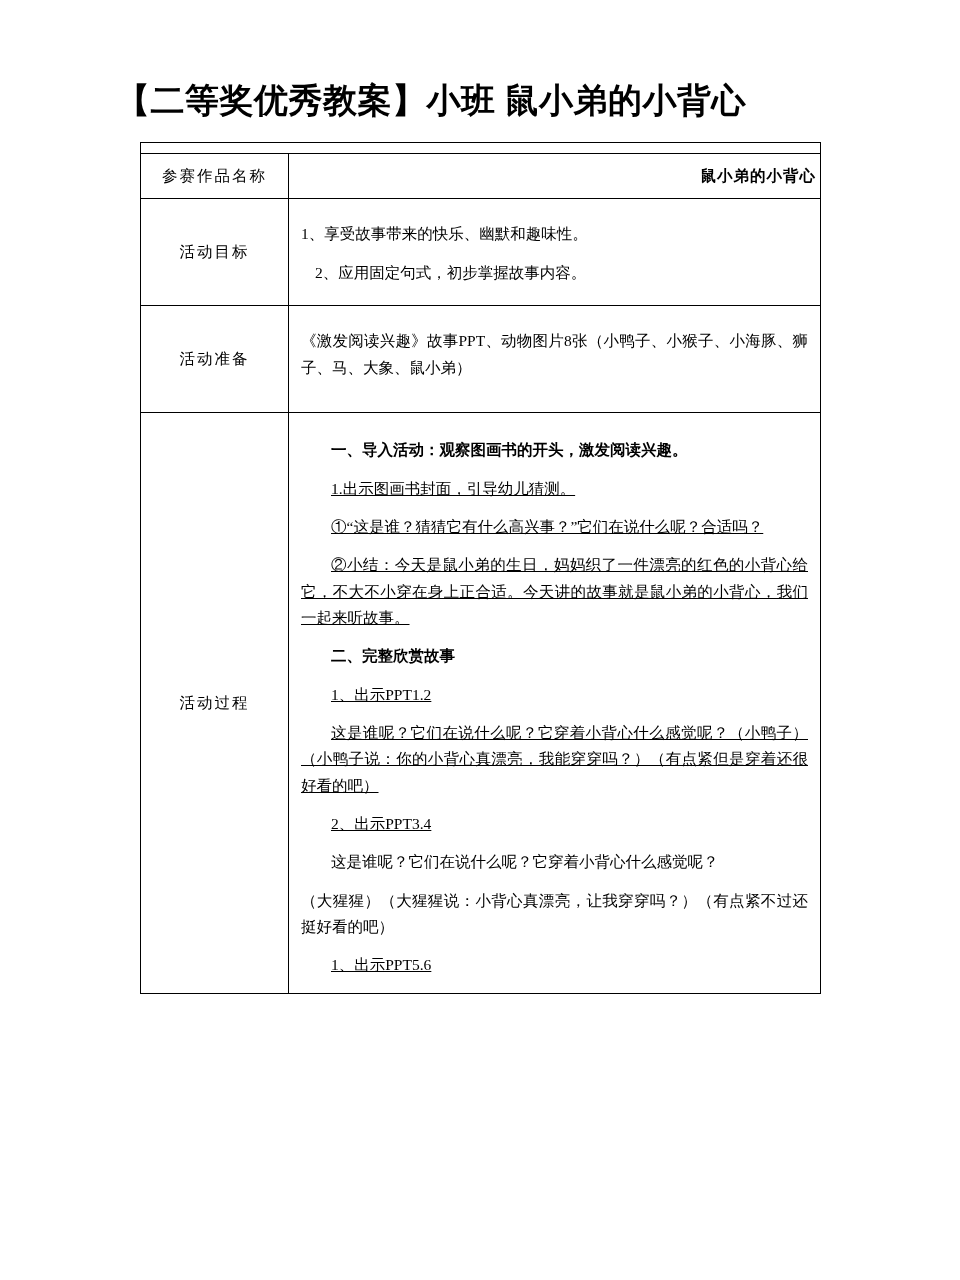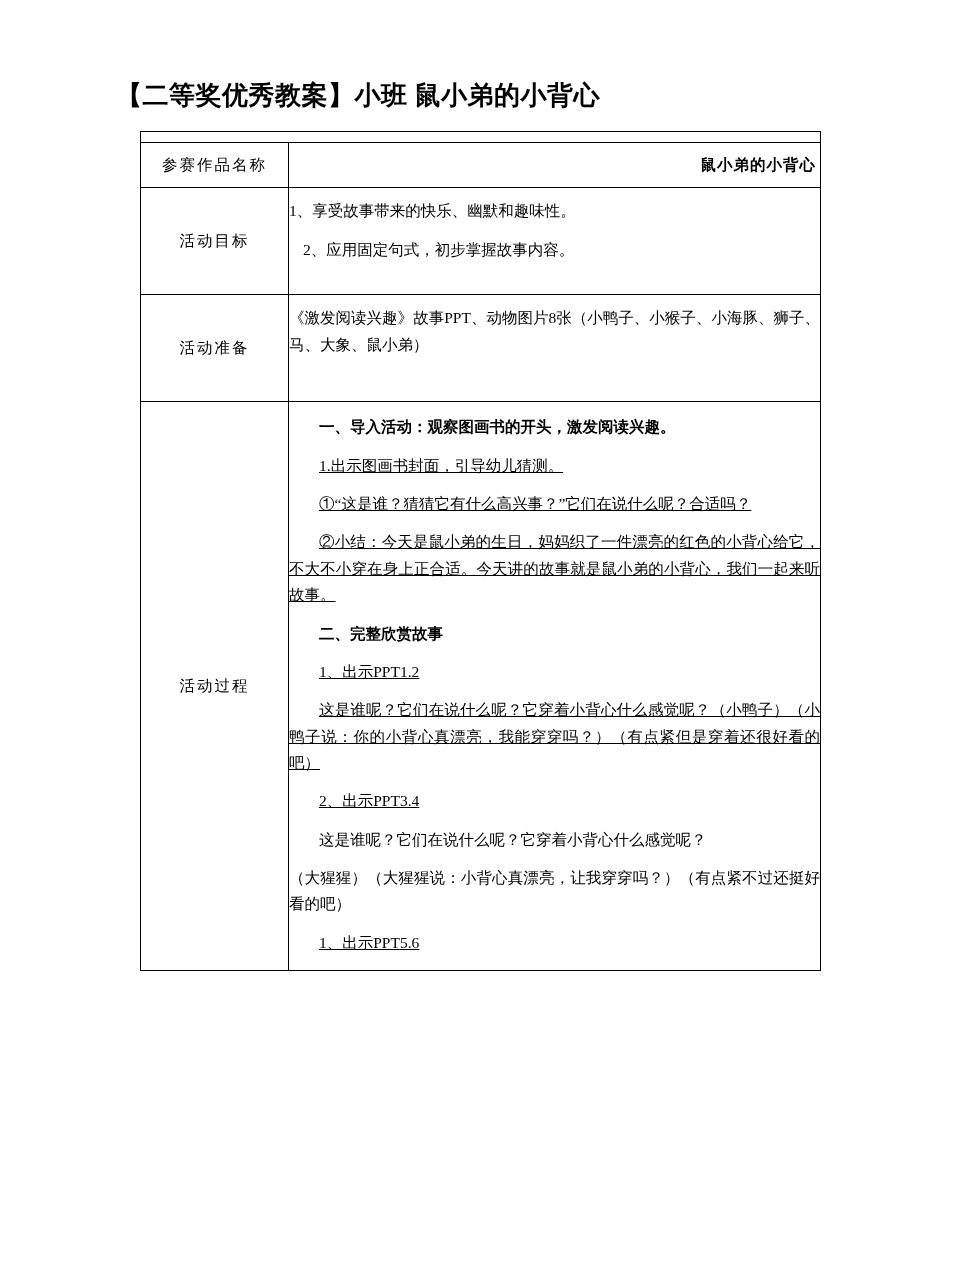--- a/index.html
+++ b/index.html
@@ -18,36 +18,36 @@
   .page {
     width: 960px;
     height: 1280px;
     box-sizing: border-box;
     padding: 78px 70px 0 70px;
     position: relative;
   }
   .doc-title {
     font-family: "Liberation Serif", "DejaVu Serif", serif;
     font-weight: bold;
-    font-size: 26px;
+    font-size: 34px;
     line-height: 1.35;
     letter-spacing: 0.5px;
     margin: 0 0 18px 0;
     padding-left: 68px;
     text-indent: -22px;
   }
   table.sheet {
     border-collapse: collapse;
     width: 680px;
     margin-left: 70px;
     table-layout: fixed;
   }
   table.sheet td {
     border: 1px solid #000000;
-    padding: 6px 0;
+    padding: 6px 12px;
     vertical-align: top;
     font-size: 15.5px;
     line-height: 1.7;
   }
   .banner {
     text-align: center;
     font-weight: bold;
     font-size: 16px;
     padding: 5px 4px !important;
     letter-spacing: 0.5px;
@@ -70,21 +70,21 @@
     padding: 9px 4px !important;
   }
   .center-cell {
     text-align: center;
     vertical-align: middle !important;
     letter-spacing: 1px;
   }
   .goal-cell p,
   .prep-cell p,
   .proc-cell p {
-    margin: 0 0 12px 0;
+    margin: 12px 0 12px 0;
     text-align: justify;
   }
   .goal-cell p:last-child,
   .prep-cell p:last-child,
   .proc-cell p:last-child {
     margin-bottom: 0;
   }
   .goal-cell {
     padding-top: 10px !important;
     padding-bottom: 10px !important;

